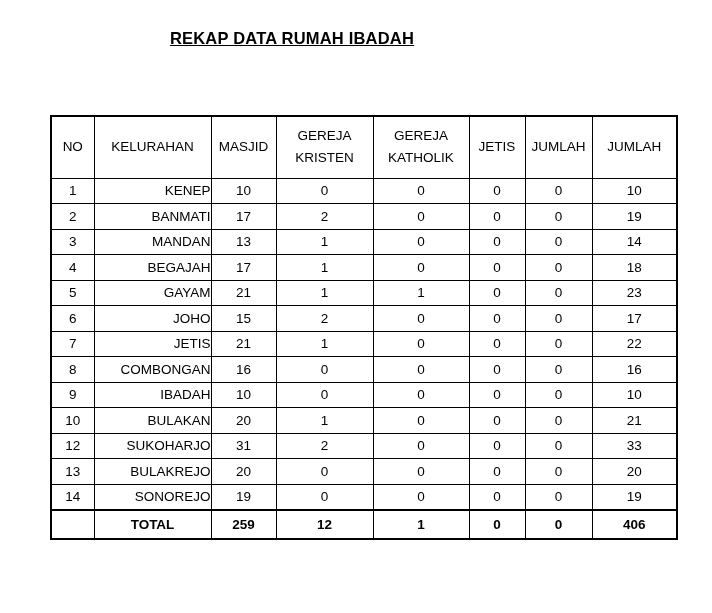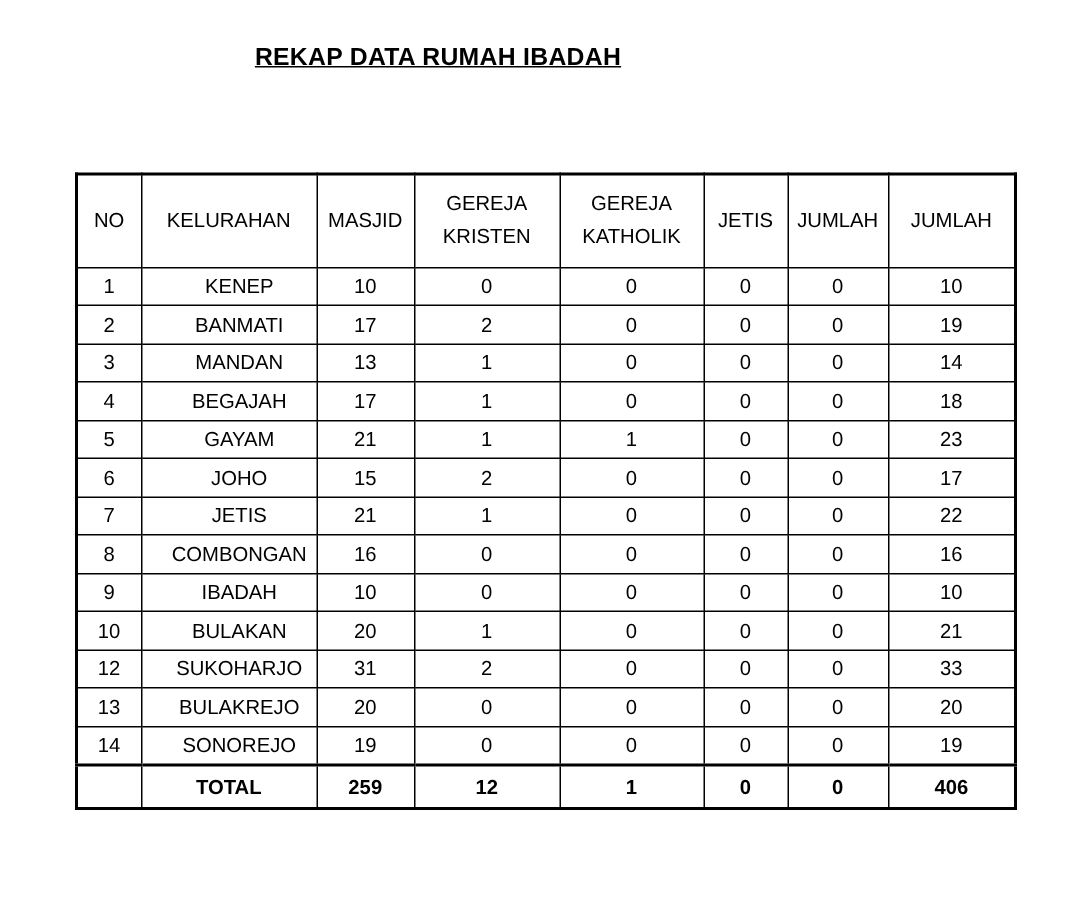--- a/index.html
+++ b/index.html
@@ -74,21 +74,21 @@
     border-bottom: 2px solid #000000;
   }
   thead th .hl {
     display: block;
   }
   tbody td {
     height: 25.5px;
     text-align: center;
   }
   tbody td.kel {
-    text-align: center;
+    text-align: right;
     padding-left: 14px;
   }
   tr.total-row td {
     font-weight: bold;
     height: 29px;
     border-top: 2px solid #000000;
   }
   tr.total-row td.total-label {
     text-align: center;
     padding-left: 0;

